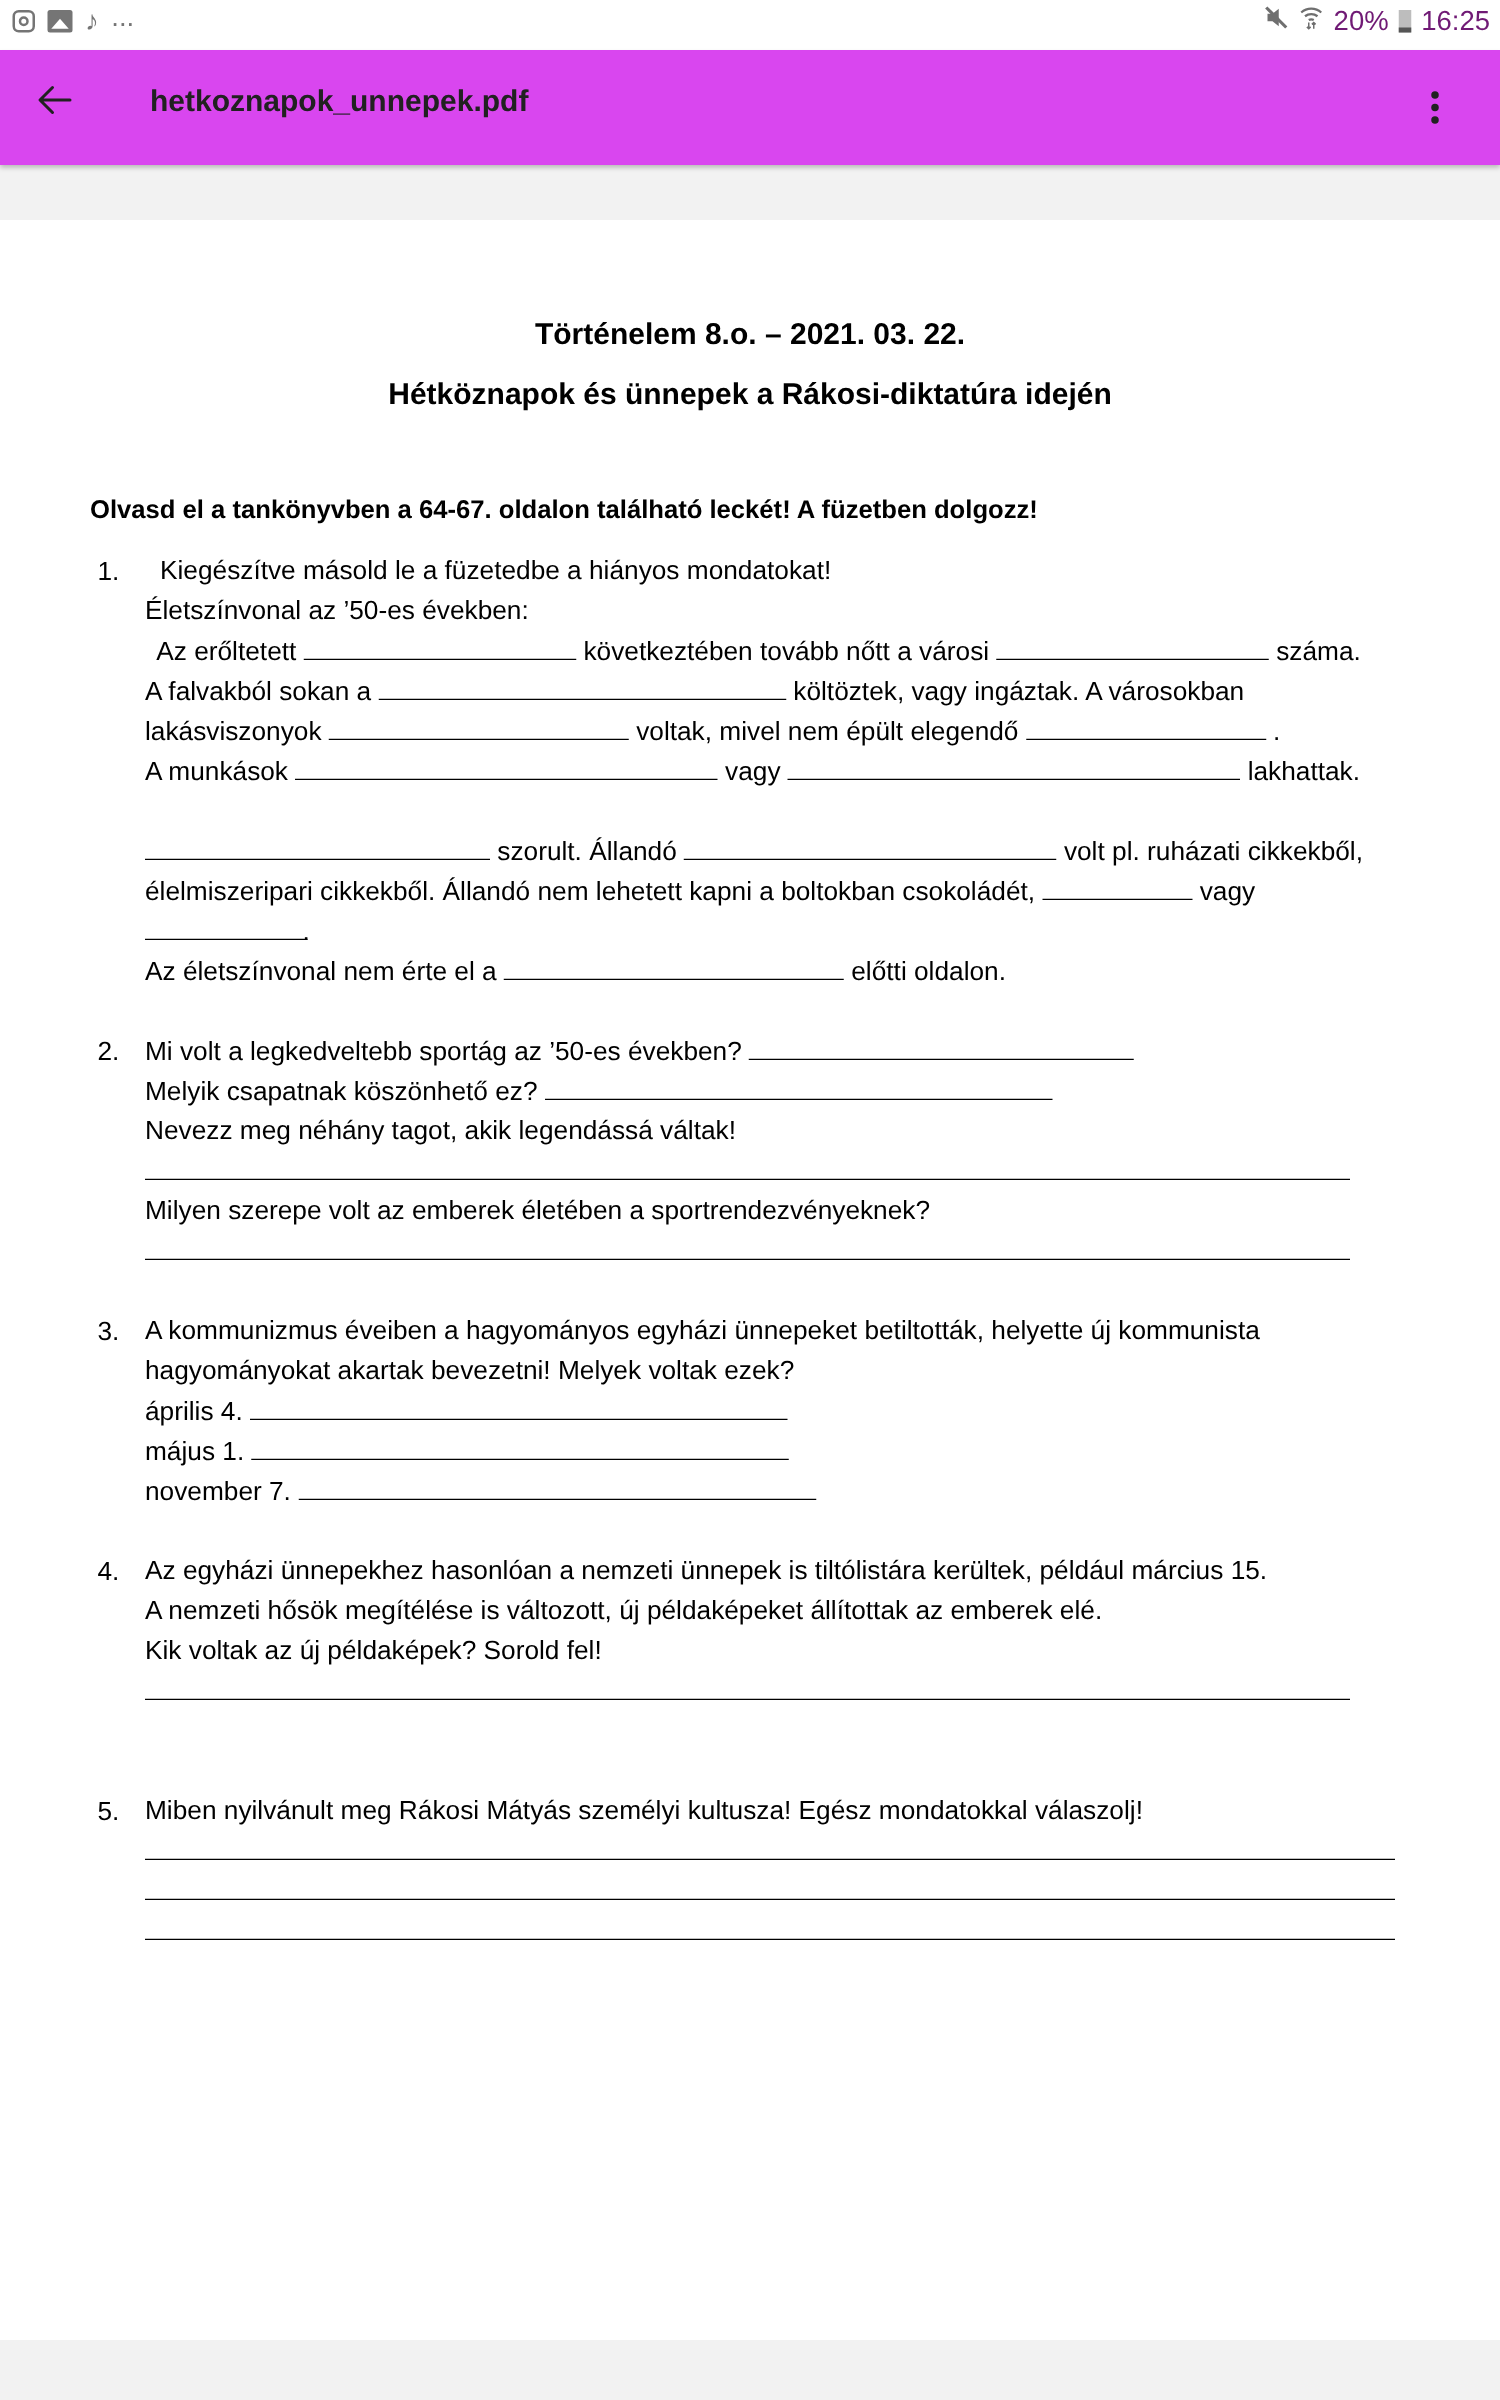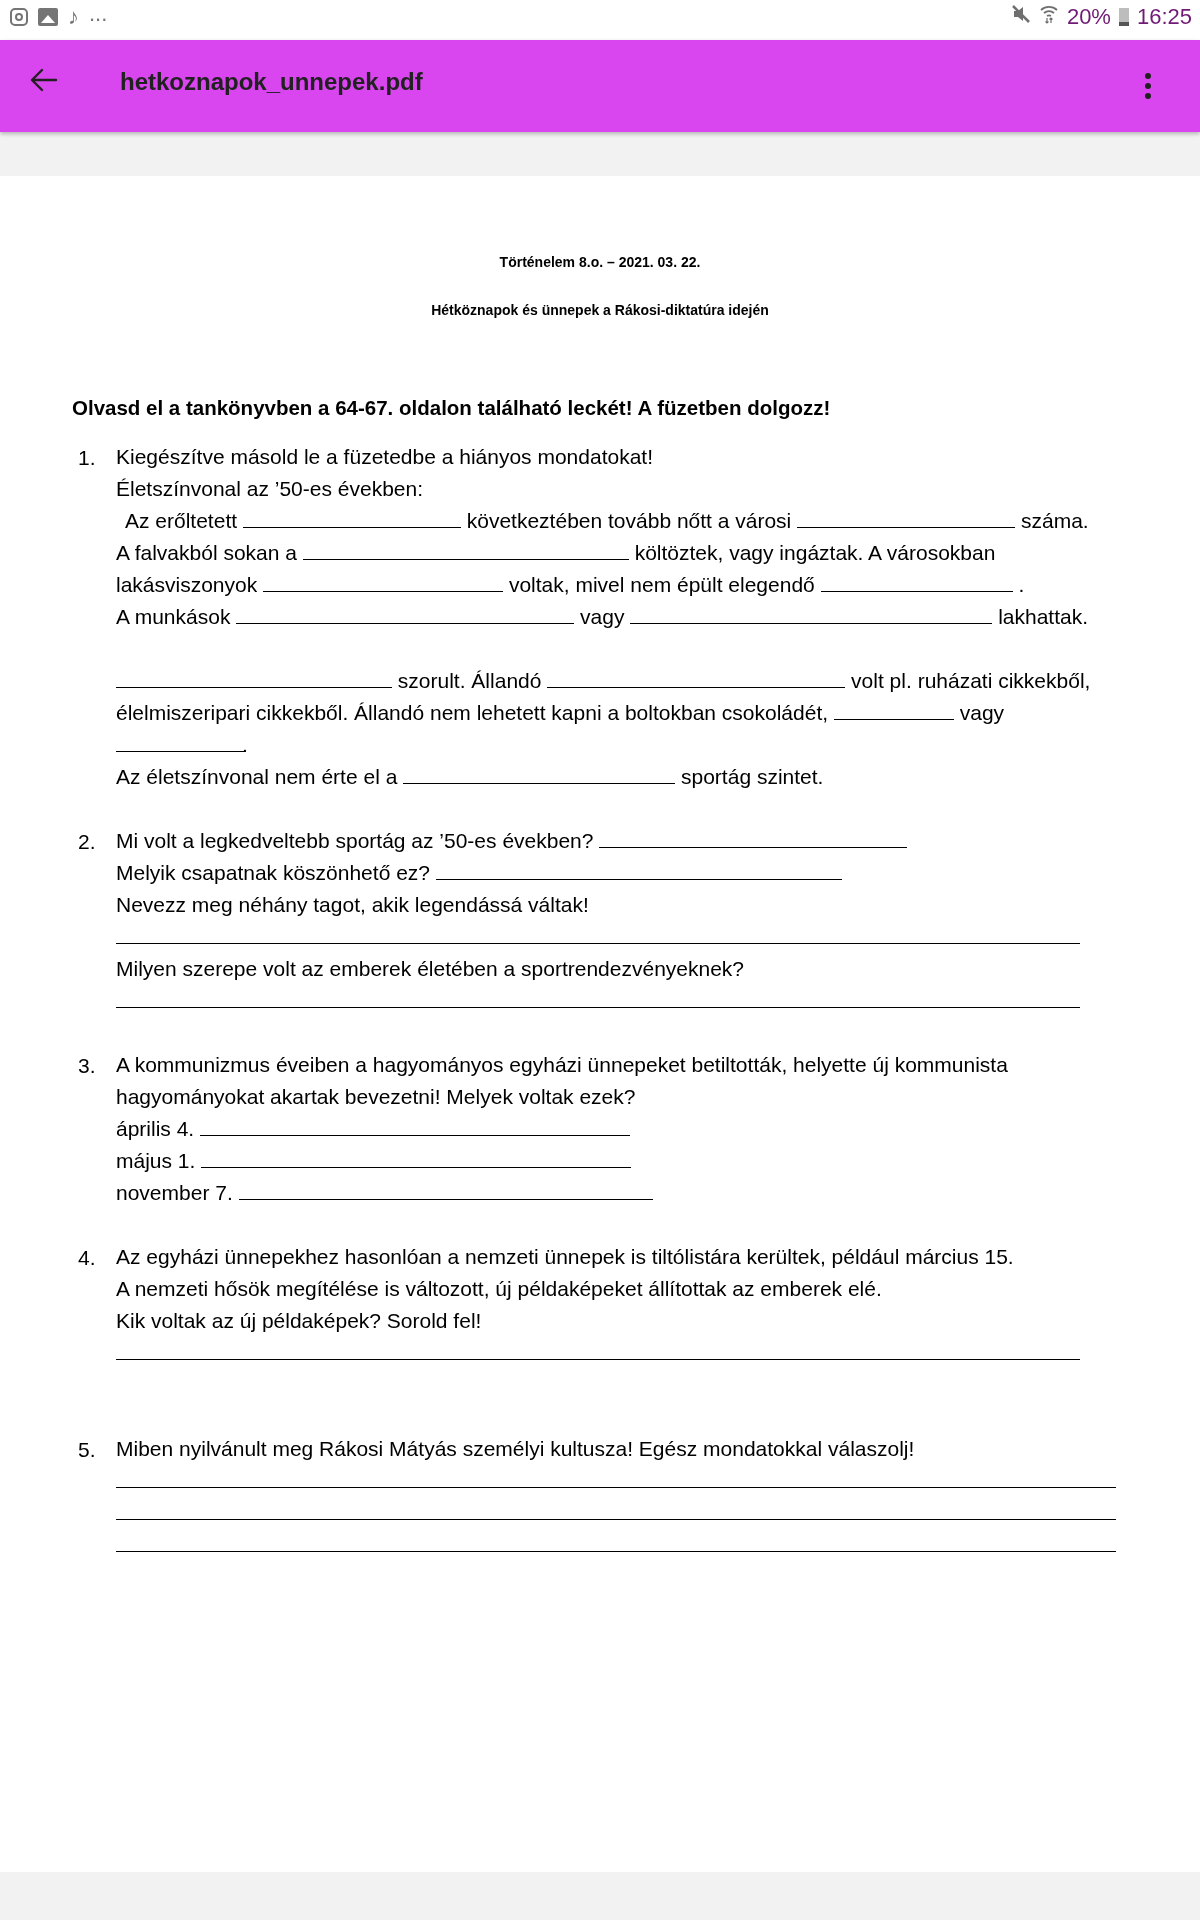--- a/index.html
+++ b/index.html
@@ -36,21 +36,21 @@
   .title { position: absolute; left: 120px; top: 28px; font-size: 24px; font-weight: bold; color: #212121; }
   .overflow-btn { position: absolute; right: 40px; top: 26px; width: 24px; height: 40px; cursor: pointer; display: flex; flex-direction: column; align-items: center; justify-content: center; gap: 4px; }
   .overflow-btn span { width: 6px; height: 6px; background: #212121; border-radius: 50%; display: block; }
 
   
   .page {
     position: absolute; left: 0; top: 176px; width: 1200px; height: 1696px;
     background: #ffffff; color: #000;
     font-family: "Liberation Sans", sans-serif;
   }
-  .doc-title { position: absolute; left: 0; width: 1200px; text-align: center; font-weight: bold; font-size: 14px; }
+  .doc-title { position: absolute; left: 0; width: 1200px; text-align: center; font-weight: bold; font-size: 24px; }
   .line { position: absolute; font-size: 21px; white-space: nowrap; line-height: 1; }
   .bold { font-weight: bold; }
   .num { position: absolute; font-size: 21px; }
   .blank { display: inline-block; border-bottom: 1.5px solid #000; height: 17px; vertical-align: baseline; }
 </style>
 </head>
 <body>
 
 <div class="statusbar">
   <div class="sb-left">
@@ -94,21 +94,21 @@
   </div>
 </div>
 
 <div class="page">
   <div class="doc-title" style="top:78px">Történelem 8.o. – 2021. 03. 22.</div>
   <div class="doc-title" style="top:126px">Hétköznapok és ünnepek a Rákosi-diktatúra idején</div>
 
   <div class="line bold" style="left:72px; top:222px; font-size:20.5px">Olvasd el a tankönyvben a 64-67. oldalon található leckét! A füzetben dolgozz!</div>
 
   <div class="num" style="left:78px; top:270px">1.</div>
-  <div class="line" style="left:116px; top:270px">Kiegészítve másold le a füzetedbe a hiányos mondatokat!</div>
+  <div class="line" style="left:128px; top:270px">Kiegészítve másold le a füzetedbe a hiányos mondatokat!</div>
   <div class="line" style="left:116px; top:302px">Életszínvonal az ’50-es években:</div>
 
   <div class="line" style="left:125px; top:334px">
     <span>Az erőltetett</span>
     <span class="blank" style="width:218px"></span>
     <span>következtében tovább nőtt a városi</span>
     <span class="blank" style="width:218px"></span>
     <span>száma.</span>
   </div>
   <div class="line" style="left:116px; top:398px">
@@ -140,21 +140,21 @@
     <span>élelmiszeripari cikkekből. Állandó nem lehetett kapni a boltokban csokoládét,</span>
     <span class="blank" style="width:120px"></span>
     <span>vagy</span>
   </div>
   <div class="line" style="left:116px; top:558px">
     <span class="blank" style="width:130px; margin-right:-4px"></span><span>.</span>
   </div>
   <div class="line" style="left:116px; top:590px">
     <span>Az életszínvonal nem érte el a</span>
     <span class="blank" style="width:272px"></span>
-    <span>sportág szintet.</span>
+    <span>előtti oldalon.</span>
   </div>
 
   <div class="num" style="left:78px; top:654px">2.</div>
   <div class="line" style="left:116px; top:654px">
     <span>Mi volt a legkedveltebb sportág az ’50-es években?</span>
     <span class="blank" style="width:308px"></span>
   </div>
   <div class="line" style="left:116px; top:686px">
     <span>Melyik csapatnak köszönhető ez?</span>
     <span class="blank" style="width:406px"></span>

